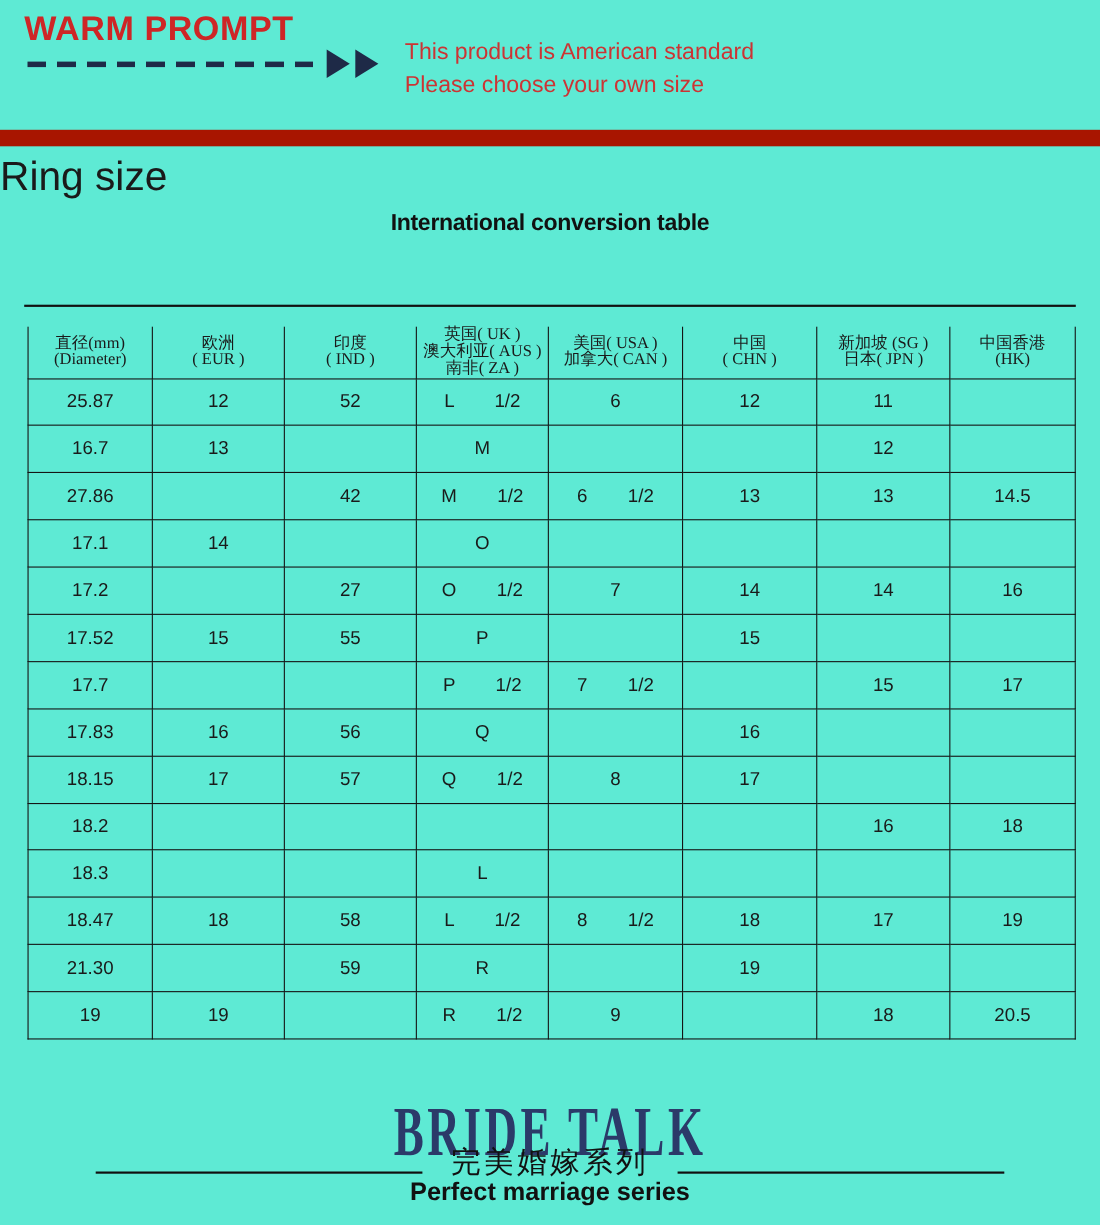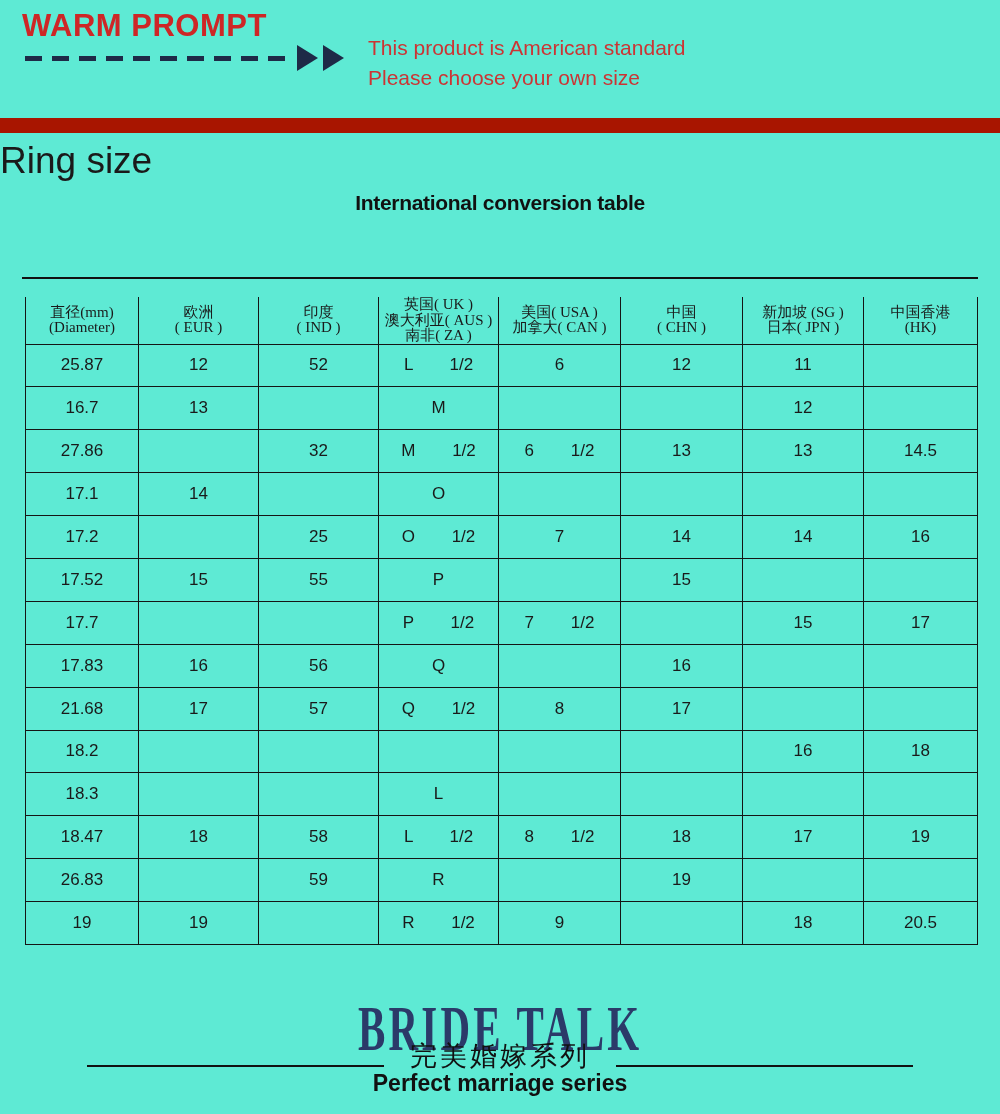--- a/index.html
+++ b/index.html
@@ -101,41 +101,41 @@
           <td></td>
           <td>M</td>
           <td></td>
           <td></td>
           <td>12</td>
           <td></td>
         </tr>
         <tr>
           <td>27.86</td>
           <td></td>
-          <td>32</td>
+          <td>42</td>
           <td>M <span class="frac">1/2</span></td>
           <td>6 <span class="frac">1/2</span></td>
           <td>13</td>
           <td>13</td>
           <td>14.5</td>
         </tr>
         <tr>
           <td>17.1</td>
           <td>14</td>
           <td></td>
           <td>O</td>
           <td></td>
           <td></td>
           <td></td>
           <td></td>
         </tr>
         <tr>
           <td>17.2</td>
           <td></td>
-          <td>25</td>
+          <td>27</td>
           <td>O <span class="frac">1/2</span></td>
           <td>7</td>
           <td>14</td>
           <td>14</td>
           <td>16</td>
         </tr>
         <tr>
           <td>17.52</td>
           <td>15</td>
           <td>55</td>
@@ -159,21 +159,21 @@
           <td>17.83</td>
           <td>16</td>
           <td>56</td>
           <td>Q</td>
           <td></td>
           <td>16</td>
           <td></td>
           <td></td>
         </tr>
         <tr>
-          <td>21.68</td>
+          <td>18.15</td>
           <td>17</td>
           <td>57</td>
           <td>Q <span class="frac">1/2</span></td>
           <td>8</td>
           <td>17</td>
           <td></td>
           <td></td>
         </tr>
         <tr>
           <td>18.2</td>
@@ -199,21 +199,21 @@
           <td>18.47</td>
           <td>18</td>
           <td>58</td>
           <td>L <span class="frac">1/2</span></td>
           <td>8 <span class="frac">1/2</span></td>
           <td>18</td>
           <td>17</td>
           <td>19</td>
         </tr>
         <tr>
-          <td>26.83</td>
+          <td>21.30</td>
           <td></td>
           <td>59</td>
           <td>R</td>
           <td></td>
           <td>19</td>
           <td></td>
           <td></td>
         </tr>
         <tr>
           <td>19</td>

